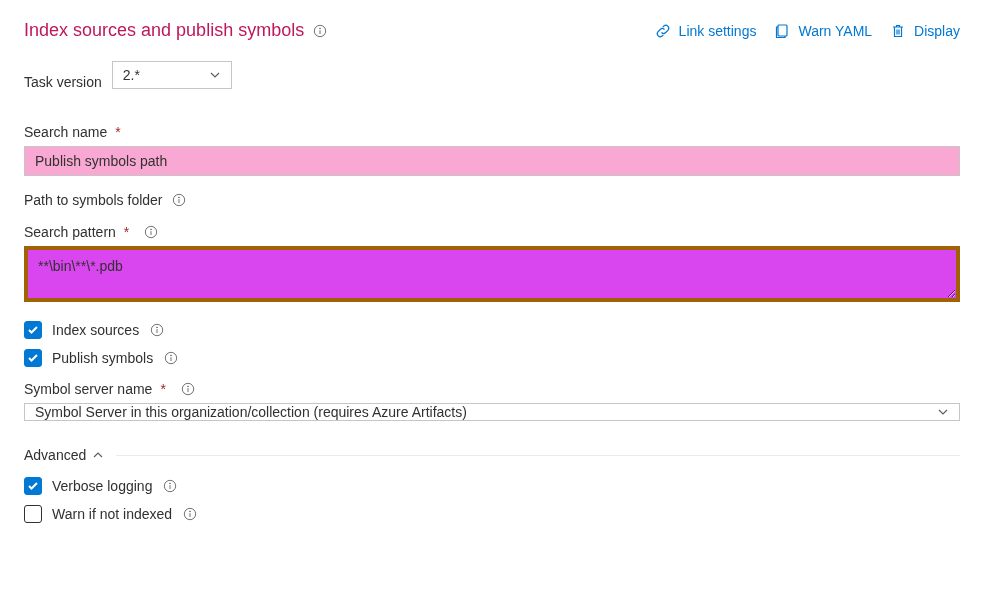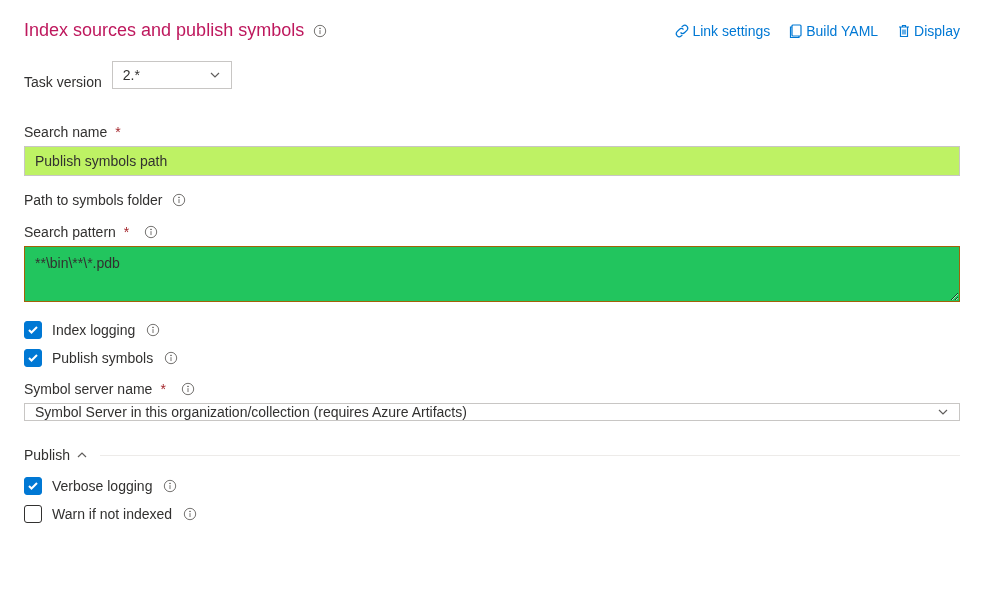--- a/index.html
+++ b/index.html
@@ -30,21 +30,21 @@
     margin: 0;
   }
   .header-actions {
     display: flex;
     gap: 18px;
     align-items: center;
   }
   .header-link {
     display: flex;
     align-items: center;
-    gap: 2px;
+    gap: 8px;
     color: #0078d4;
     cursor: pointer;
     font-size: 14px;
   }
   .header-link svg { width: 16px; height: 16px; }
   .info-icon {
     display: inline-flex;
     align-items: center;
     justify-content: center;
     width: 16px;
@@ -80,33 +80,33 @@
   }
   .req { color: #a4262c; }
   .text-input {
     width: 100%;
     border: 1px solid #c8c6c4;
     padding: 6px 10px;
     font-size: 14px;
     font-family: inherit;
     color: #323130;
     outline: none;
-    background: #bef264;
+    background: #f9a8d4;
   }
   .textarea {
     width: 100%;
-    border: 1px solid #a16207;
+    border: 4px solid #a16207;
     padding: 8px 10px;
     font-size: 14px;
     font-family: inherit;
     color: #323130;
     outline: none;
     height: 56px;
     resize: both;
-    background: #22c55e;
+    background: #d946ef;
   }
   .checkbox-row {
     display: flex;
     align-items: center;
     gap: 10px;
     margin-bottom: 10px;
   }
   .checkbox {
     width: 18px;
     height: 18px;
@@ -175,21 +175,21 @@
           <path d="M6.5 9.5a3 3 0 0 0 4.2 0l2.4-2.4a3 3 0 0 0-4.2-4.2L7.7 4"></path>
           <path d="M9.5 6.5a3 3 0 0 0-4.2 0l-2.4 2.4a3 3 0 0 0 4.2 4.2L8.3 12"></path>
         </svg>
       <span>Link settings</span>
     </div>
     <div class="header-link">
       <svg viewBox="0 0 16 16" fill="none" stroke="#0078d4" stroke-width="1.2">
           <rect x="4" y="2" width="9" height="11" rx="1"></rect>
           <path d="M4 4H2.5v10.5H11V13"></path>
         </svg>
-      <span>Build YAML</span>
+      <span>Warn YAML</span>
     </div>
     <div class="header-link">
       <svg viewBox="0 0 16 16" fill="none" stroke="#0078d4" stroke-width="1.2">
           <path d="M3 4h10M6.5 4V2.5h3V4M4.5 4v9.5h7V4M7 6.5v5M9 6.5v5"></path>
         </svg>
       <span>Display</span>
     </div>
   </div>
 </div>
 
@@ -238,21 +238,21 @@
   </div>
   <textarea class="textarea" style="">**\bin\**\*.pdb</textarea>
 </div>
 
 <div class="checkbox-row">
   <div class="checkbox checked">
     <svg viewBox="0 0 12 12" fill="none" stroke="#fff" stroke-width="2">
         <path d="M2 6l2.5 2.5L10 3"></path>
       </svg>
   </div>
-  <span>Index logging</span>
+  <span>Index sources</span>
   <span class="info-icon">
     <svg viewBox="0 0 16 16" fill="none" stroke="#605e5c" stroke-width="1">
         <circle cx="8" cy="8" r="6.5"></circle>
         <circle cx="8" cy="5" r="0.5" fill="#605e5c"></circle>
         <line x1="8" y1="7" x2="8" y2="11.5"></line>
       </svg>
   </span>
 </div>
 
 <div class="checkbox-row">
@@ -285,21 +285,21 @@
   </div>
   <div class="select-input">
     <span>Symbol Server in this organization/collection (requires Azure Artifacts)</span>
     <svg viewBox="0 0 12 12" fill="none" stroke="#605e5c" stroke-width="1.2">
         <path d="M2 4l4 4 4-4"></path>
       </svg>
   </div>
 </div>
 
 <div class="section-header">
-  <span class="section-title">Publish</span>
+  <span class="section-title">Advanced</span>
   <svg viewBox="0 0 12 12" fill="none" stroke="#605e5c" stroke-width="1.2">
       <path d="M2 8l4-4 4 4"></path>
     </svg>
   <div class="section-rule"></div>
 </div>
 
 <div class="checkbox-row">
   <div class="checkbox checked">
     <svg viewBox="0 0 12 12" fill="none" stroke="#fff" stroke-width="2">
         <path d="M2 6l2.5 2.5L10 3"></path>

